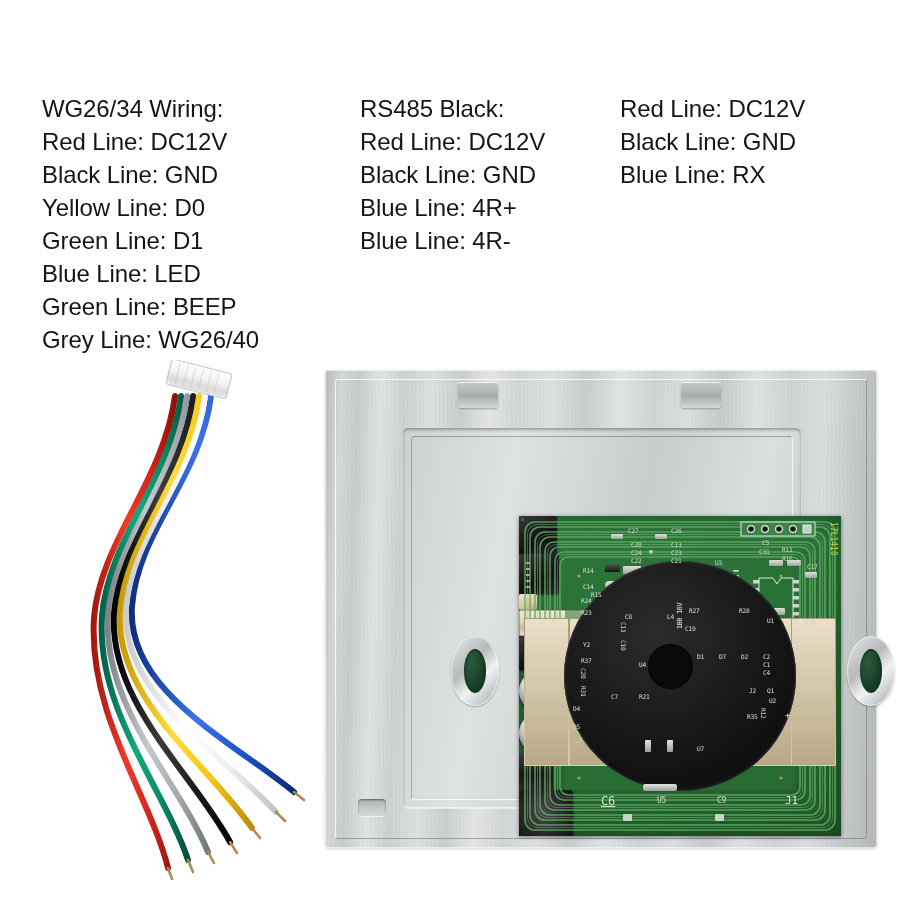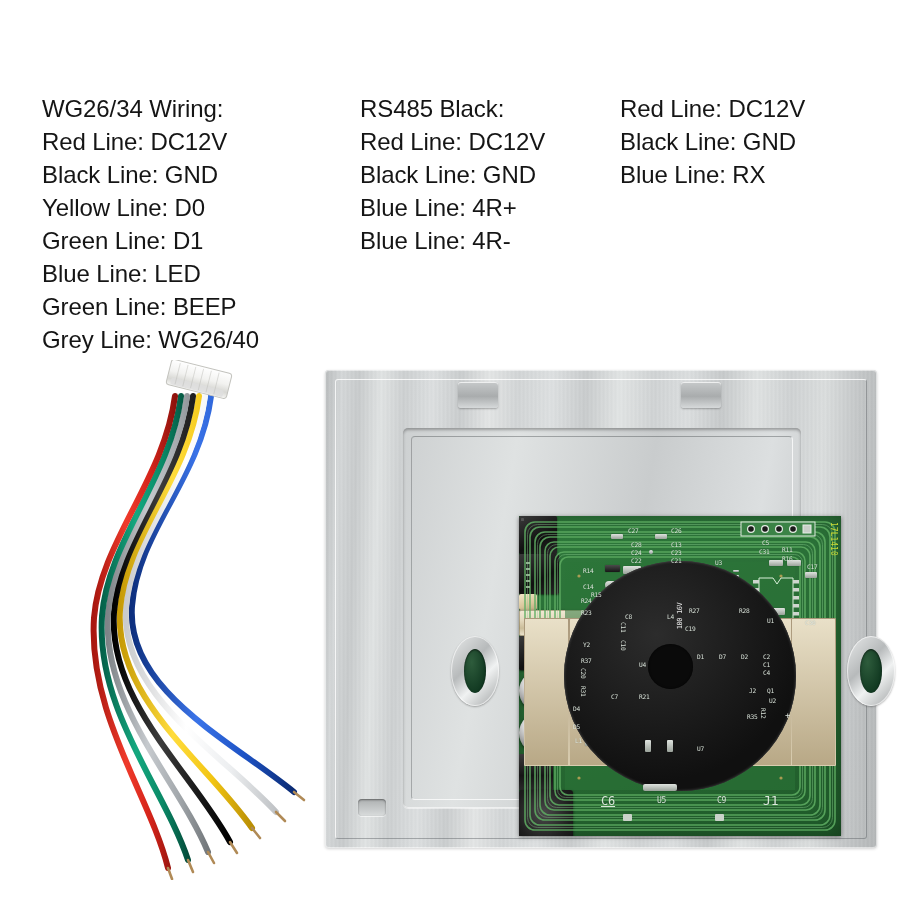--- a/index.html
+++ b/index.html
@@ -619,20 +619,20 @@
           <div class="pcbtext" style="left:120px;top:178px;">R21</div>
           <div class="pcbtext" style="left:54px;top:190px;">D4</div>
           <div class="pcbtext" style="left:54px;top:208px;">D5</div>
           <div class="pcbtext" style="left:56px;top:222px;">L1</div>
           <div class="pcbtext" style="left:228px;top:198px;">R35</div>
           <div class="pcbtext" style="left:266px;top:196px;font-size:9px;">+</div>
           <div class="pcbtext" style="left:178px;top:230px;">U7</div>
           <div class="pcbtext" style="left:82px;top:282px;font-size:12px;text-decoration:underline;">C6</div>
           <div class="pcbtext" style="left:138px;top:282px;font-size:8px;">U5</div>
           <div class="pcbtext" style="left:198px;top:282px;font-size:8px;">C9</div>
-          <div class="pcbtext" style="left:244px;top:282px;font-size:13px;">J1</div>
+          <div class="pcbtext" style="left:266px;top:282px;font-size:11px;">J1</div>
 
         </div>
       </div>
     </div>
 
   </div>
 </div>
 
 </body></html>

